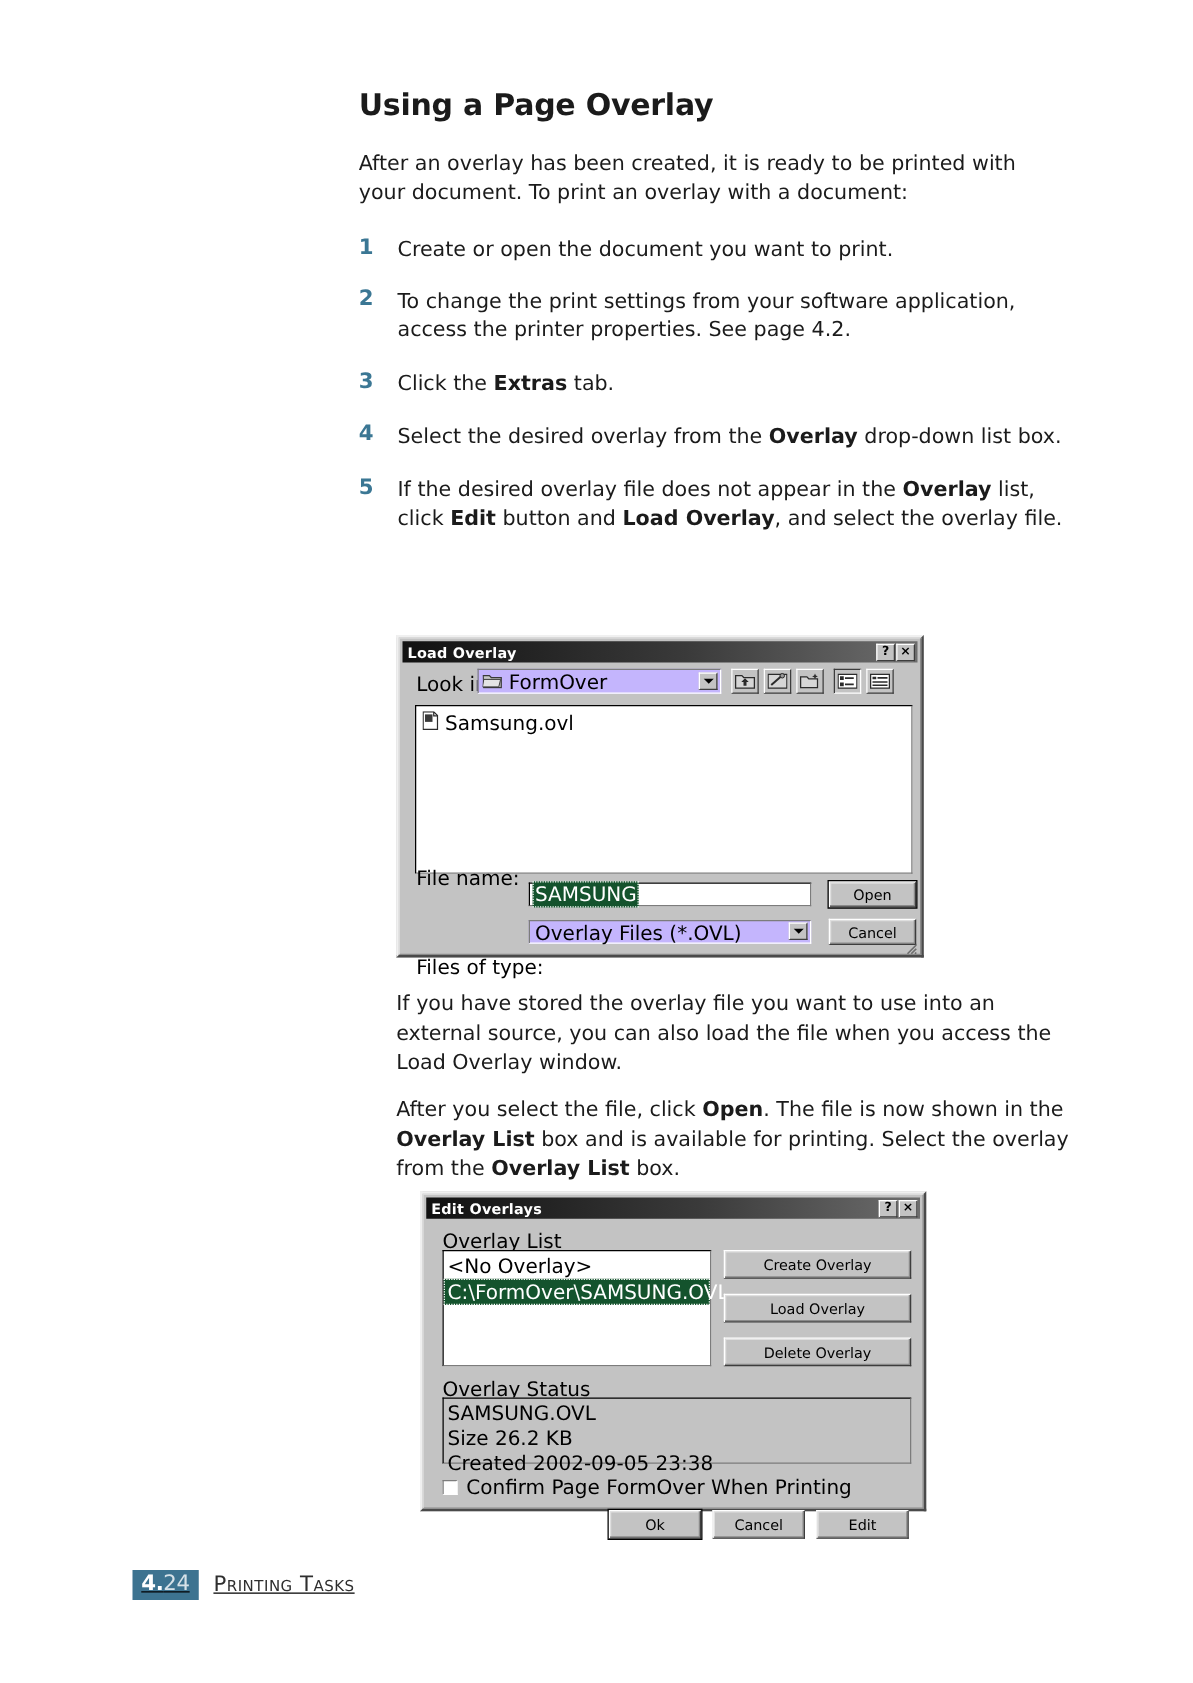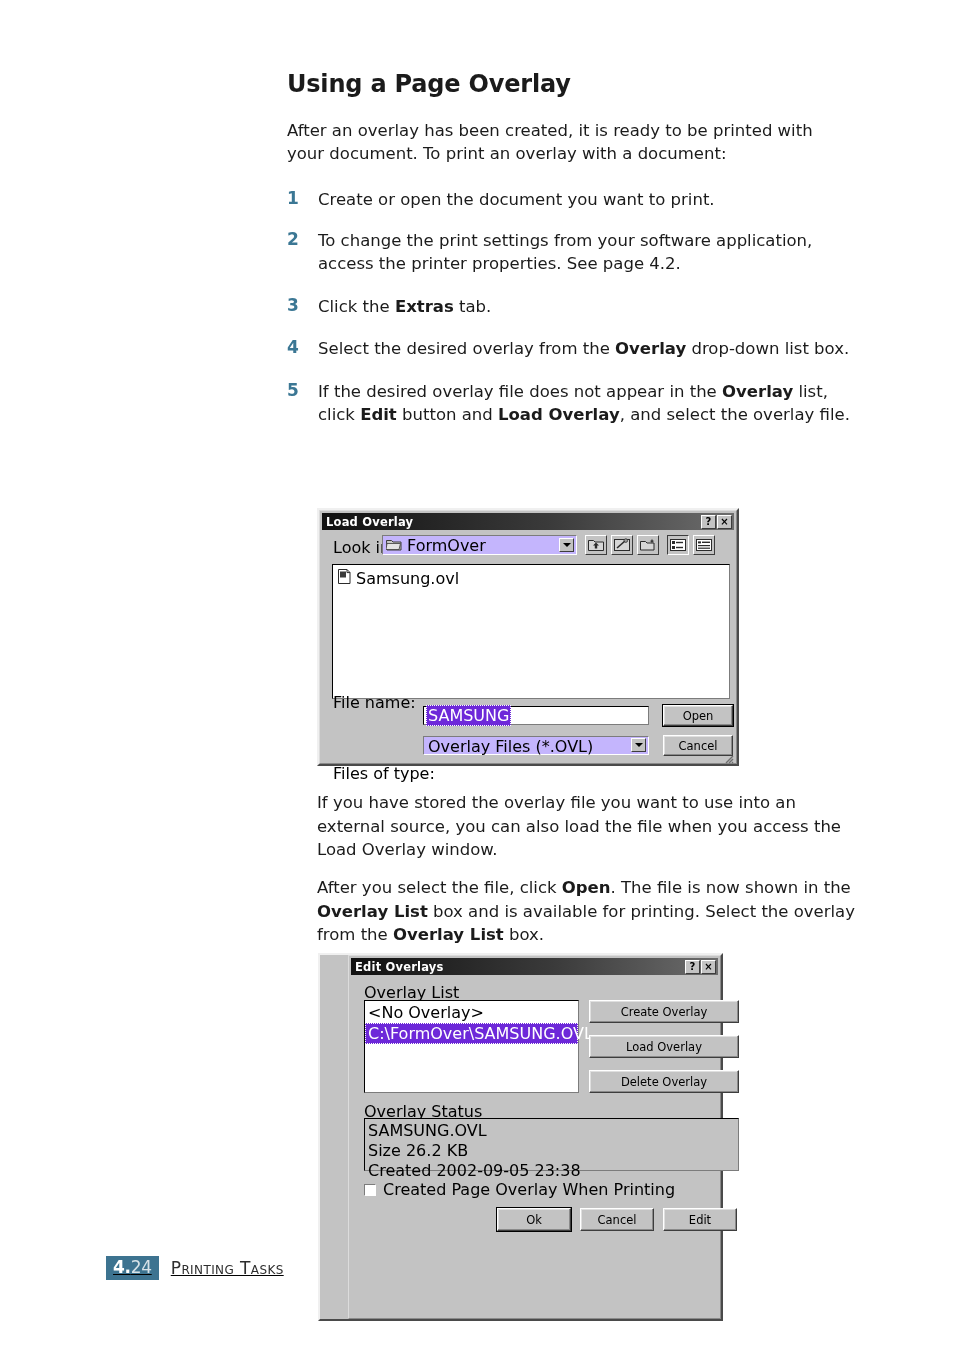--- a/index.html
+++ b/index.html
@@ -239,21 +239,21 @@
     display: flex; align-items: center; justify-content: center;
   }
   .tool-btn.pressed {
     border-top: 1px solid #3d3d3d;
     border-left: 1px solid #3d3d3d;
     border-right: 1px solid #ffffff;
     border-bottom: 1px solid #ffffff;
   }
 
   .list-sel {
-    background: #6d28d9;
+    background: #14532d;
     color: #ffffff;
     outline: 1px dotted #ffffff;
     outline-offset: -1px;
   }
   .resize-grip {
     position: absolute;
     right: 2px; bottom: 2px;
     width: 12px; height: 12px;
   }
   .chk {
@@ -410,21 +410,21 @@
           <path d="M11 4 L4 11 M11 7 L7 11 M11 10 L10 11" stroke="#6e6e6e" stroke-width="1.4"></path>
         </svg>
       </span>
 
     </div>
   </div>
 
   <div class="para-block p1">If you have stored the overlay file you want to use into an external source, you can also load the file when you access the Load Overlay window.</div>
   <div class="para-block p2">After you select the file, click <b>Open</b>. The file is now shown in the <b>Overlay List</b> box and is available for printing. Select the overlay from the <b>Overlay List</b> box.</div>
 
-  <div class="dlg" style="left:318px; top:953px; width:405px; height:368px;padding-left:28px;">
+  <div class="dlg" style="left:336px; top:953px; width:405px; height:256px;">
     <div class="dlg-inner">
 
       <div class="titlebar">
         <span class="title-text">Edit Overlays</span>
         <span class="tb-btn">?</span>
         <span class="tb-btn">×</span>
       </div>
 
       <div class="lbl" style="position:absolute; left:15px; top:27px;">
         <span>Overlay List</span>
@@ -449,21 +449,21 @@
         <span>Overlay Status</span>
       </div>
       <div class="sunken sunken2" style="position:absolute; left:15px; top:162px; width:375px; height:53px; background:#c3c3c3;">
         <div class="lbl" style="padding:2px 0 0 3px;">SAMSUNG.OVL</div>
         <div class="lbl" style="padding:1px 0 0 3px;">Size 26.2 KB</div>
         <div class="lbl" style="padding:1px 0 0 3px;">Created 2002-09-05 23:38</div>
       </div>
 
       <div style="position:absolute; left:15px; top:224px; display:flex; align-items:center;">
         <span class="chk"></span>
-        <span class="lbl" style="margin-left:7px;">Created Page Overlay When Printing</span>
+        <span class="lbl" style="margin-left:7px;">Confirm Page FormOver When Printing</span>
       </div>
 
       <div class="btn default" style="position:absolute; left:148px; top:252px; width:74px; height:23px;">
         <span>Ok</span>
       </div>
       <div class="btn" style="position:absolute; left:231px; top:252px; width:74px; height:23px;">
         <span>Cancel</span>
       </div>
       <div class="btn" style="position:absolute; left:314px; top:252px; width:74px; height:23px;">
         <span>Edit</span>

